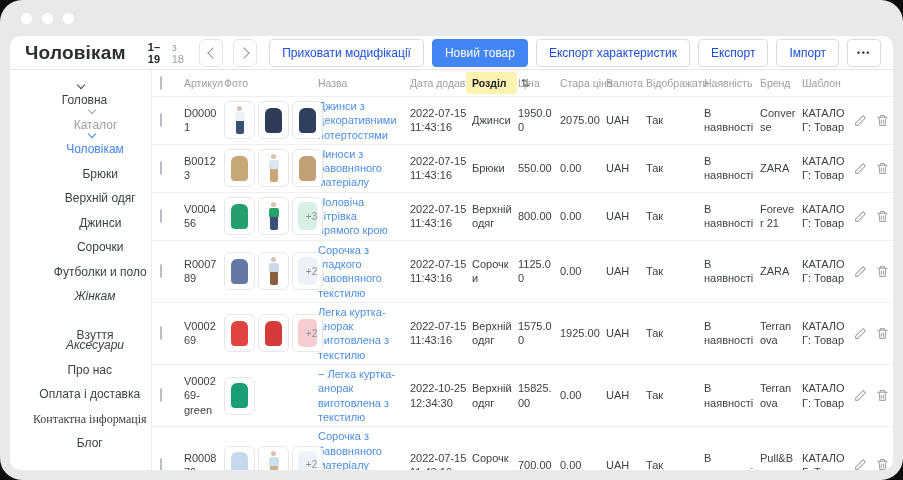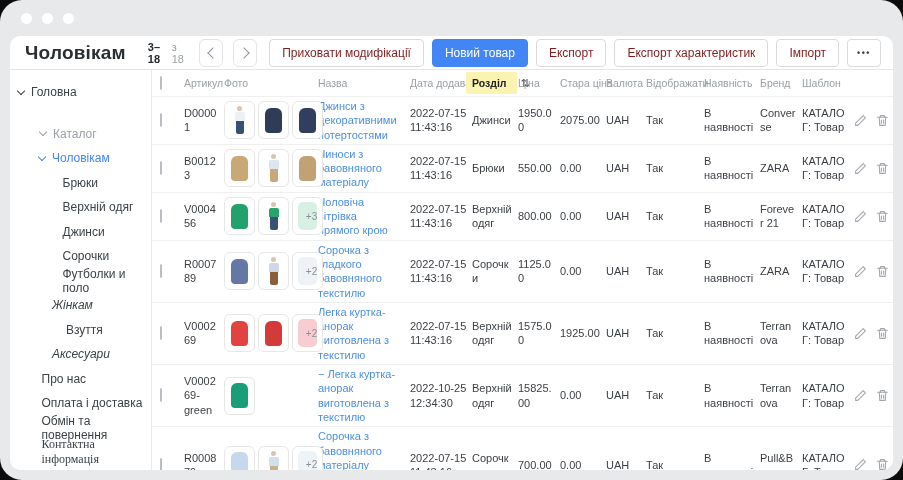--- a/index.html
+++ b/index.html
@@ -13,27 +13,27 @@
   .title{font-size:19px;font-weight:700;color:#2a2f33;letter-spacing:.2px;}
   .pag{display:flex;align-items:center;margin-left:16px;gap:3px;}
   .pag-range{font-size:11px;font-weight:700;color:#24292e;}
   .pag-of{font-size:11px;color:#9aa0a6;}
   .pag-btn{width:26px;height:26px;border:1px solid #e2e3e5;border-radius:6px;background:#fff;display:flex;align-items:center;justify-content:center;margin-left:7px;cursor:pointer;}
   .chev{width:7px;height:7px;border-right:1.6px solid #8f959b;border-bottom:1.6px solid #8f959b;display:inline-block;}
   .chev.left{transform:rotate(135deg);margin-left:3px;}
   .chev.right{transform:rotate(-45deg);margin-right:3px;}
   .spacer{flex:1;}
   .hbtns{display:flex;gap:8px;align-items:center;}
-  .hbtn{height:28px;border:1px solid #d9dbde;border-radius:4px;background:#fff;color:#7f1d1d;font-size:12px;padding:0 12px;display:flex;align-items:center;white-space:nowrap;cursor:pointer;font-family:inherit;}
+  .hbtn{height:28px;border:1px solid #d9dbde;border-radius:4px;background:#fff;color:#1d4ed8;font-size:12px;padding:0 12px;display:flex;align-items:center;white-space:nowrap;cursor:pointer;font-family:inherit;}
   .hbtn.primary{background:#4285f4;border-color:#4285f4;color:#fff;}
   .hbtn.more{padding:0 9px;font-weight:700;font-size:9px;letter-spacing:1.5px;color:#3c4043;}
   
   .main{flex:1;display:flex;min-height:0;}
   .sidebar{width:141px;flex:0 0 141px;border-right:1px solid #ececec;padding-top:10px;overflow:hidden;}
-  .snav-item{height:24.5px;display:flex;align-items:center;font-size:12px;cursor:pointer;}
+  .snav-item{height:24.5px;display:flex;align-items:center;font-size:12px;cursor:pointer;flex-direction:column;}
   .schev{width:13px;flex:0 0 13px;height:12px;display:flex;align-items:center;justify-content:flex-start;}
   .schev i{width:5px;height:5px;border-right:1.5px solid currentColor;border-bottom:1.5px solid currentColor;transform:rotate(45deg);margin-top:-3px;}
   .t-dark{color:#3b4248;}
   .t-muted{color:#9aa0a6;}
   .t-active{color:#4285f4;}
   
   .content{flex:1;min-width:0;display:flex;flex-direction:column;}
   .grid-cols{display:grid;grid-template-columns:24px 40px 94px 92px 62px 46px 42px 46px 40px 58px 56px 42px 52px 34px;}
   .thead{height:26px;align-items:center;padding-left:8px;font-size:10.5px;color:#9aa0a6;}
   .thead .hcell{white-space:nowrap;padding-right:4px;}
@@ -65,50 +65,50 @@
   <div class="dots">
     <span class="dot"></span>
     <span class="dot"></span>
     <span class="dot"></span>
   </div>
 
   <div class="card">
     <div class="card-header">
       <span class="title">Чоловікам</span>
       <span class="pag">
-        <span class="pag-range">3–18</span>
+        <span class="pag-range">1–19</span>
         <span class="pag-of">з 18</span>
         <span class="pag-btn">
             <i class="chev left"></i>
           </span>
         <span class="pag-btn">
             <i class="chev right"></i>
           </span>
       </span>
       <span class="spacer"></span>
       <span class="hbtns">
           <button class="hbtn">Приховати модифікації</button>
           <button class="hbtn primary">Новий товар</button>
+          <button class="hbtn">Експорт характеристик</button>
           <button class="hbtn">Експорт</button>
-          <button class="hbtn">Експорт характеристик</button>
           <button class="hbtn">Імпорт</button>
           <button class="hbtn more">•••</button>
         </span>
     </div>
 
     <div class="main">
       <div class="sidebar">
   <div class="snav-item t-dark" style="padding-left: 8px;">
     <span class="schev">
               <i></i>
             </span>
     <span class="slabel">Головна</span>
   </div>
 
-  <div class="snav-item t-muted" style="padding-left: 30px; margin-top: 17px;">
+  <div class="snav-item t-muted" style="padding-left: 30px;">
     <span class="schev">
               <i></i>
             </span>
     <span class="slabel">Каталог</span>
   </div>
 
   <div class="snav-item t-active" style="padding-left: 29px;">
     <span class="schev">
               <i></i>
             </span>
@@ -158,24 +158,20 @@
   <div class="snav-item t-dark" style="padding-left: 18.5px;">
     <span class="schev"></span>
     <span class="slabel">Про нас</span>
   </div>
 
   <div class="snav-item t-dark" style="padding-left: 18.5px;">
     <span class="schev"></span>
     <span class="slabel">Оплата і доставка</span>
   </div>
 
-  <div class="snav-item t-dark" style="padding-left: 18.5px;">
-    <span class="schev"></span>
-    <span class="slabel">Обмін та повернення</span>
-  </div>
 
   <div class="snav-item t-dark" style="padding-left: 18.5px; font-family: Liberation Serif, serif;">
     <span class="schev"></span>
     <span class="slabel">Контактна інформація</span>
   </div>
 
   <div class="snav-item t-dark" style="padding-left: 18.5px;">
     <span class="schev"></span>
     <span class="slabel">Блог</span>
   </div>

